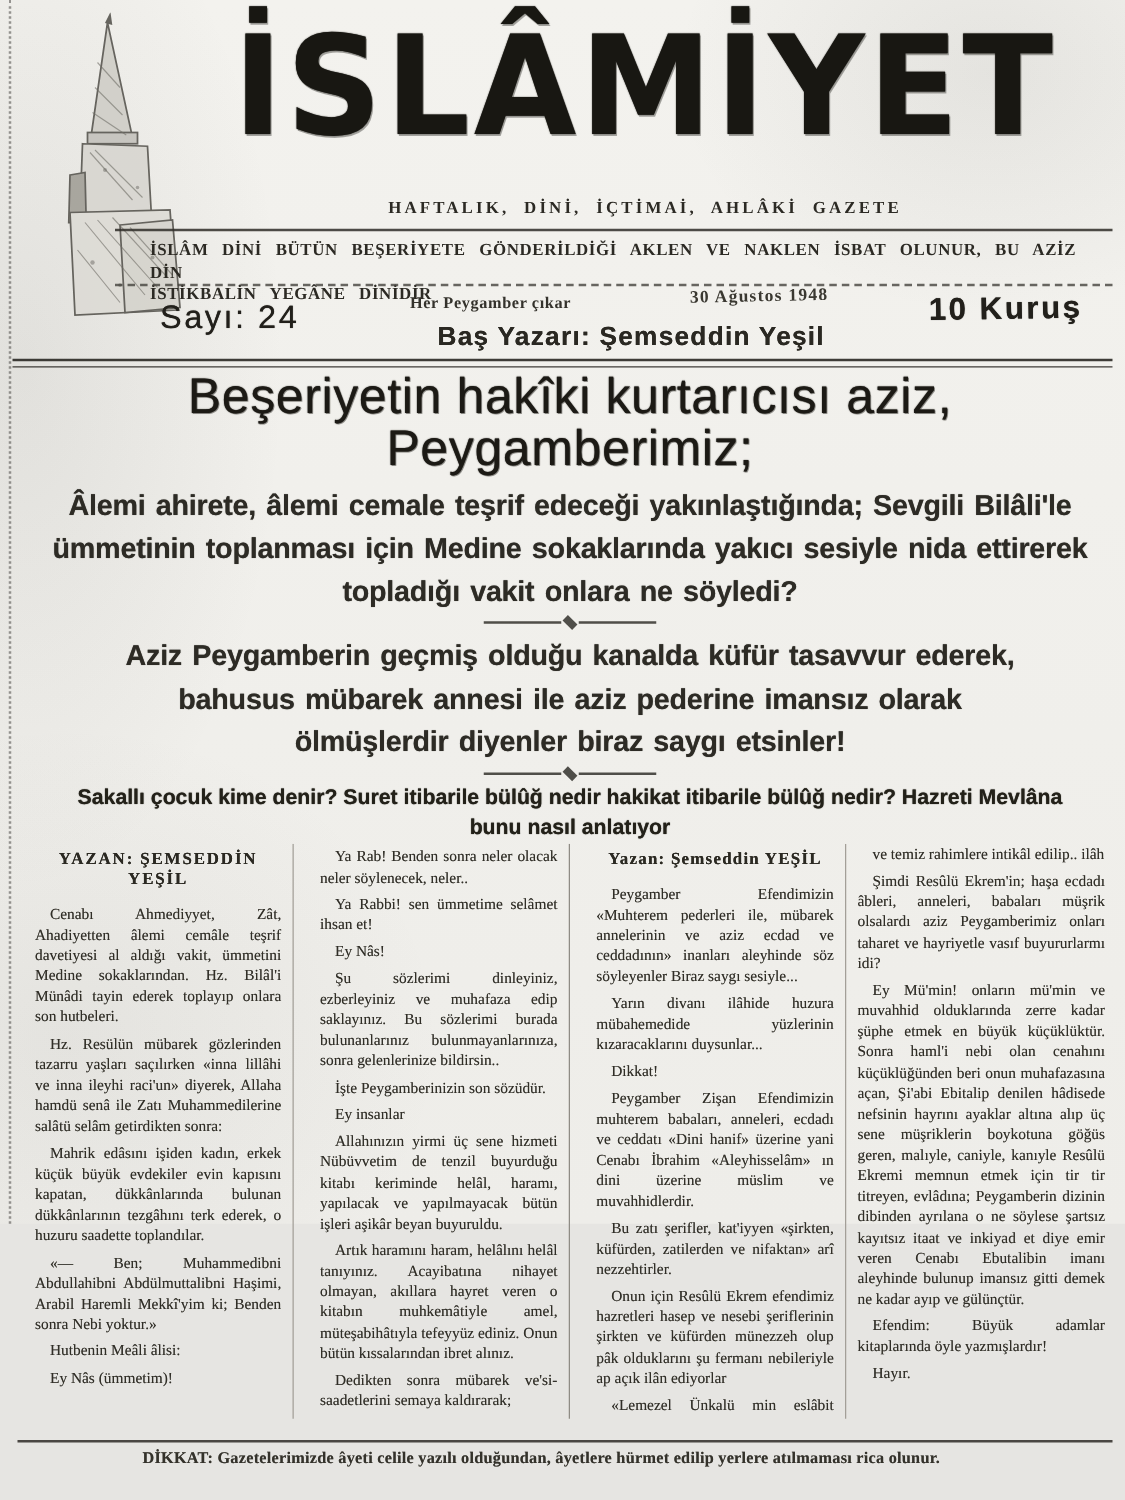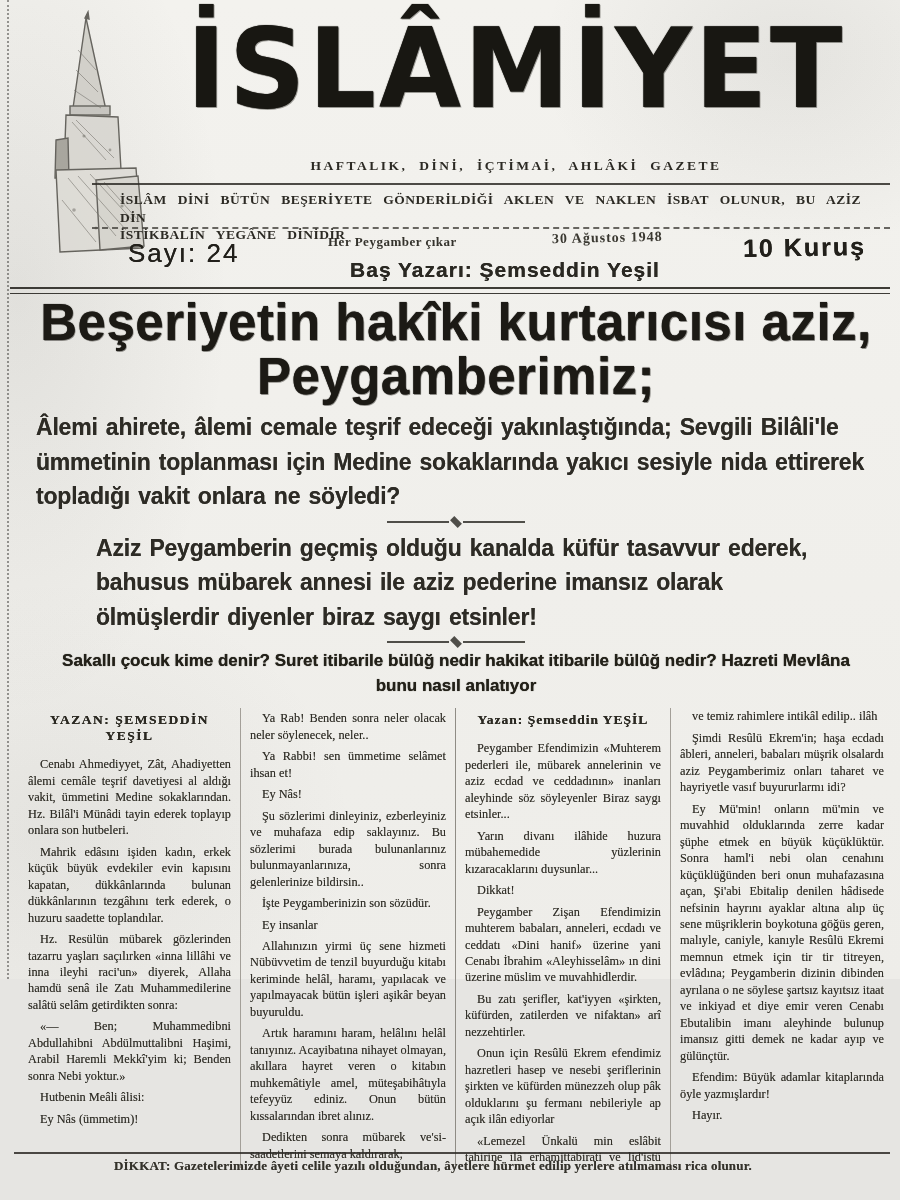--- a/index.html
+++ b/index.html
@@ -58,48 +58,48 @@
   .editor-line{
     position:absolute;left:150px;right:40px;top:258px;text-align:center;
     font-family:"Liberation Sans", sans-serif;font-weight:bold;font-size:21px;letter-spacing:1px;color:#2a2822;
     text-shadow:0 0 .5px #2a2822;
   }
   .rule-c{position:absolute;top:287px;left:10px;right:10px;height:4px;border-top:2.5px solid #2b2924;border-bottom:1.5px solid #2b2924;opacity:.9}
   
   .content{position:absolute;top:296px;left:26px;right:14px;}
   .headline{
     margin:0 0 4px 0;text-align:center;
-    font-family:"Liberation Sans", sans-serif;font-weight:bold;
-    font-size:51px;line-height:1.06;color:#1c1a15;
+    font-family:"Liberation Sans", sans-serif;font-weight:normal;
+    font-size:40px;line-height:1.06;color:#1c1a15;
     text-shadow:0 0 1px #1c1a15, .8px .8px 0 rgba(28,26,21,.4);
     letter-spacing:.5px;
   }
   .headline span{display:block;}
   .deck{
-    margin:6px auto 2px auto;
+    margin:6px auto 2px auto;text-align:center;
     font-family:"Liberation Sans", sans-serif;font-weight:bold;
     font-size:23px;line-height:1.5;color:#2d2b25;
     text-shadow:0 0 .6px rgba(45,43,37,.8);
     letter-spacing:-.2px;word-spacing:2px;
   }
   .deck.d1{max-width:840px;}
   .deck.d2{max-width:720px;}
   .deck3{
     margin:4px auto 0 auto;text-align:center;max-width:812px;
     font-family:"Liberation Sans", sans-serif;font-weight:bold;
     font-size:17px;line-height:1.45;color:#232119;
     text-shadow:0 0 .8px #232119;
   }
   .orn{display:flex;align-items:center;justify-content:center;margin:5px auto 3px auto;opacity:.85}
   .orn .line{width:62px;height:0;border-top:2px solid #34322d}
   .orn .diamond{width:6px;height:6px;background:#34322d;transform:rotate(45deg) scaleX(1.8);margin:0 4px}
   
   .columns{
-    margin-top:10px;height:460px;overflow:hidden;
-    display:grid;grid-template-columns:1fr 1fr 2fr;
+    height:460px;overflow:hidden;
+    display:grid;grid-template-columns:1fr 1fr 2fr;gap:12px;
   }
   .bodytext p{
     margin:0 0 5px 0;font-size:12.3px;line-height:1.34;text-align:justify;
     text-indent:12px;color:#302e27;text-shadow:0 0 .4px rgba(48,46,39,.55);
   }
   .col1{border-right:1px solid #a39f98;padding:2px 9px 0 2px;}
   .col2{border-right:1px solid #8f8c85;padding:2px 9px 0 9px;}
   .byline1{
     text-align:center;font-weight:bold;font-size:13.5px;letter-spacing:1.5px;
     margin:2px 0 12px 0;color:#2b2922;text-shadow:0 0 .5px #2b2922;
@@ -198,22 +198,22 @@
         <span class="diamond"></span>
         <span class="line"></span>
       </div>
     <p class="deck3">Sakallı çocuk kime denir? Suret itibarile bülûğ nedir hakikat itibarile bülûğ nedir? Hazreti Mevlâna bunu nasıl anlatıyor</p>
 
     <div class="columns">
       <div class="col1 bodytext">
         <div class="byline1">YAZAN: ŞEMSEDDİN YEŞİL</div>
         <div>
             <p>Cenabı Ahmediyyet, Zât, Ahadiyetten âlemi cemâle teşrif davetiyesi al aldığı vakit, ümmetini Medine sokaklarından. Hz. Bilâl'i Münâdi tayin ederek toplayıp onlara son hutbeleri.</p>
+            <p>Hz. Resülün mübarek gözlerinden tazarru yaşları saçılırken «inna lillâhi ve inna ileyhi raci'un» diyerek, Allaha hamdü senâ ile Zatı Muhammedilerine salâtü selâm getirdikten sonra:</p>
             <p>Mahrik edâsını işiden kadın, erkek küçük büyük evdekiler evin kapısını kapatan, dükkânlarında bulunan dükkânlarının tezgâhını terk ederek, o huzuru saadette toplandılar.</p>
-            <p>Hz. Resülün mübarek gözlerinden tazarru yaşları saçılırken «inna lillâhi ve inna ileyhi raci'un» diyerek, Allaha hamdü senâ ile Zatı Muhammedilerine salâtü selâm getirdikten sonra:</p>
             <p>«— Ben; Muhammedibni Abdullahibni Abdülmuttalibni Haşimi, Arabil Haremli Mekkî'yim ki; Benden sonra Nebi yoktur.»</p>
             <p>Hutbenin Meâli âlisi:</p>
             <p>Ey Nâs (ümmetim)!</p>
           </div>
       </div>
       <div class="col2 bodytext">
         <div>
             <p>Ya Rab! Benden sonra neler olacak neler söylenecek, neler..</p>
             <p>Ya Rabbi! sen ümmetime selâmet ihsan et!</p>
             <p>Ey Nâs!</p>
@@ -225,21 +225,21 @@
             <p>Dedikten sonra mübarek ve'si-saadetlerini semaya kaldırarak;</p>
             <p>(Söylediklerime şahit ol, Yarab)</p>
           </div>
 
       </div>
       <div class="article2">
         <div class="a2-cols">
           <div class="col3 bodytext">
             <div class="byline2">Yazan: Şemseddin YEŞİL</div>
             <div>
-                <p>Peygamber Efendimizin «Muhterem pederleri ile, mübarek annelerinin ve aziz ecdad ve ceddadının» inanları aleyhinde söz söyleyenler Biraz saygı etsinler...</p>
+                <p>Peygamber Efendimizin «Muhterem pederleri ile, mübarek annelerinin ve aziz ecdad ve ceddadının» inanları aleyhinde söz söyleyenler Biraz saygı sesiyle...</p>
                 <p>Yarın divanı ilâhide huzura mübahemedide yüzlerinin kızaracaklarını duysunlar...</p>
                 <p>Dikkat!</p>
                 <p>Peygamber Zişan Efendimizin muhterem babaları, anneleri, ecdadı ve ceddatı «Dini hanif» üzerine yani Cenabı İbrahim «Aleyhisselâm» ın dini üzerine müslim ve muvahhidlerdir.</p>
                 <p>Bu zatı şerifler, kat'iyyen «şirkten, küfürden, zatilerden ve nifaktan» arî nezzehtirler.</p>
                 <p>Onun için Resûlü Ekrem efendimiz hazretleri hasep ve nesebi şeriflerinin şirkten ve küfürden münezzeh olup pâk olduklarını şu fermanı nebileriyle ap açık ilân ediyorlar</p>
                 <p>«Lemezel Ünkalü min eslâbit tahirine ilâ erhamittabirati ve lid'istü min huyri kurumi beni ademe karnen fe karnen hatta bü'istü minel kavnillezi küntü fihi»</p>
               </div>
           </div>
           <div class="col4 bodytext">
             <div>

